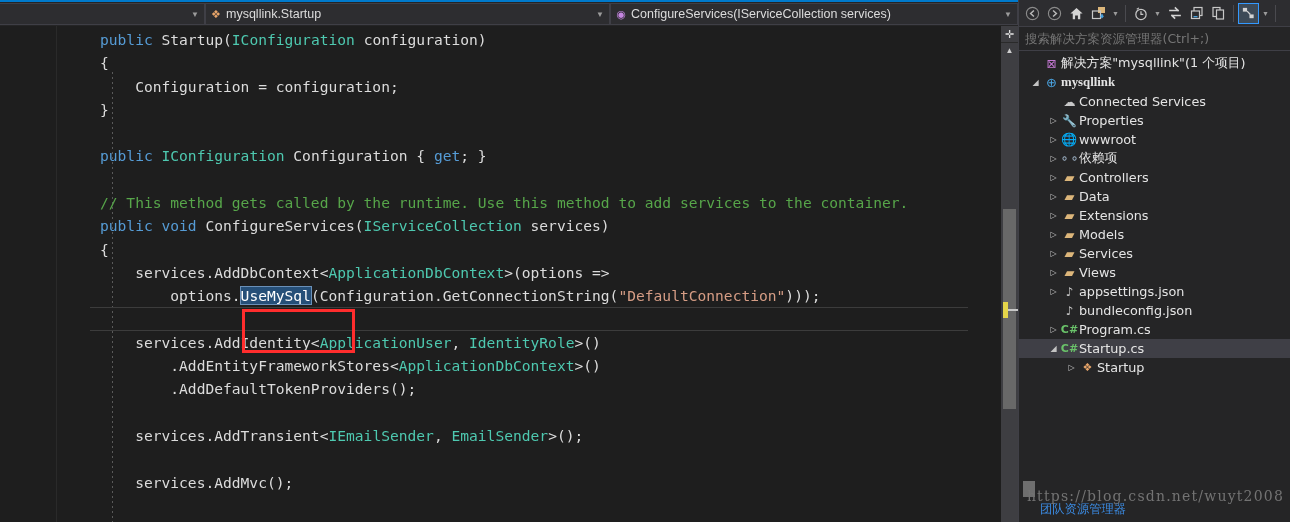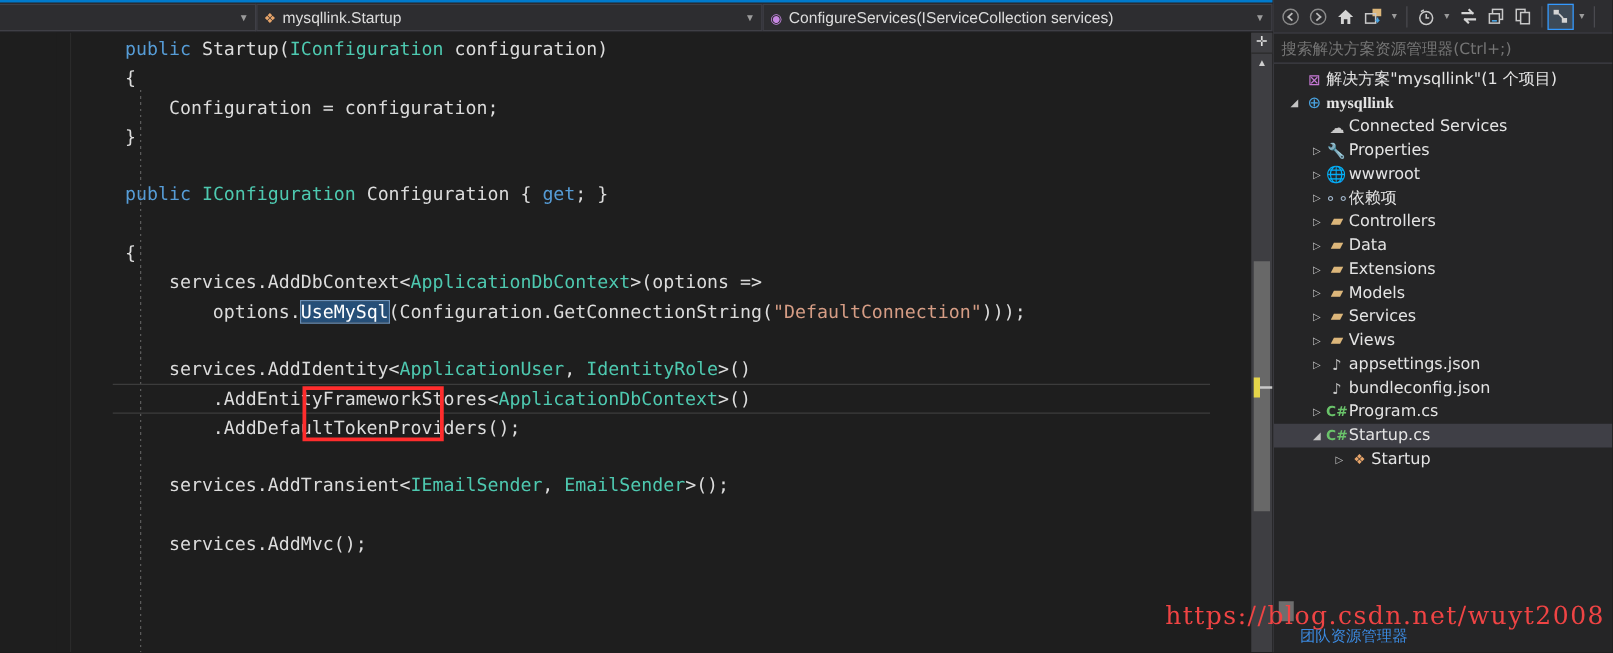--- a/index.html
+++ b/index.html
@@ -212,22 +212,22 @@
     padding: 0 9px 4px 9px;
     font-family: "DejaVu Sans", sans-serif;
   }
   .se-tab.active { border-bottom: 2px solid #3b8ae0; }
 
   
   #watermark {
     position: absolute;
     right: 6px; bottom: 18px;
     font-family: "DejaVu Serif", serif;
-    font-size: 20px;
-    color: #ef4444;
+    font-size: 14px;
+    color: #737373;
     letter-spacing: 1.2px;
     white-space: nowrap;
     pointer-events: none;
   }
   #wm-block {
     position: absolute;
     left: 1023px; top: 481px;
     width: 12px; height: 16px;
     background: #6e6e6e;
   }
@@ -263,20 +263,22 @@
         <div class="guide" style="left:22px; top:46px; height:210px;"></div>
         <div class="guide" style="left:22px; top:255px; bottom:0;"></div>
         <div id="code-lines">
             <div class="cl"><span class="kw">public </span><span class="plain">Startup</span><span class="plain">(</span><span class="type">IConfiguration</span><span class="plain"> configuration)</span></div>
             <div class="cl"><span class="plain">{</span></div>
             <div class="cl"><span class="plain">    Configuration = configuration;</span></div>
             <div class="cl"><span class="plain">}</span></div>
             <div class="cl"><span class="plain"></span></div>
             <div class="cl"><span class="kw">public </span><span class="type">IConfiguration</span><span class="plain"> Configuration { </span><span class="kw">get</span><span class="plain">; }</span></div>
             <div class="cl"><span class="plain"></span></div>
+            <div class="cl"><span class="cmt">// This method gets called by the runtime. Use this method to add services to the container.</span></div>
+            <div class="cl"><span class="kw">public </span><span class="kw">void </span><span class="plain">ConfigureServices(</span><span class="type">IServiceCollection</span><span class="plain"> services)</span></div>
             <div class="cl"><span class="plain">{</span></div>
             <div class="cl"><span class="plain">    services.AddDbContext&lt;</span><span class="type">ApplicationDbContext</span><span class="plain">&gt;(options =&gt;</span></div>
             <div class="cl"><span class="plain">        options.</span><span class="sel">UseMySql</span><span class="plain">(Configuration.GetConnectionString(</span><span class="str">"DefaultConnection"</span><span class="plain">)));</span></div>
             <div class="cl"><span class="plain"></span></div>
             <div class="cl"><span class="plain">    services.AddIdentity&lt;</span><span class="type">ApplicationUser</span><span class="plain">, </span><span class="type">IdentityRole</span><span class="plain">&gt;()</span></div>
             <div class="cl"><span class="plain">        .AddEntityFrameworkStores&lt;</span><span class="type">ApplicationDbContext</span><span class="plain">&gt;()</span></div>
             <div class="cl"><span class="plain">        .AddDefaultTokenProviders();</span></div>
             <div class="cl"><span class="plain"></span></div>
             <div class="cl"><span class="plain">    services.AddTransient&lt;</span><span class="type">IEmailSender</span><span class="plain">, </span><span class="type">EmailSender</span><span class="plain">&gt;();</span></div>
             <div class="cl"><span class="plain"></span></div>

